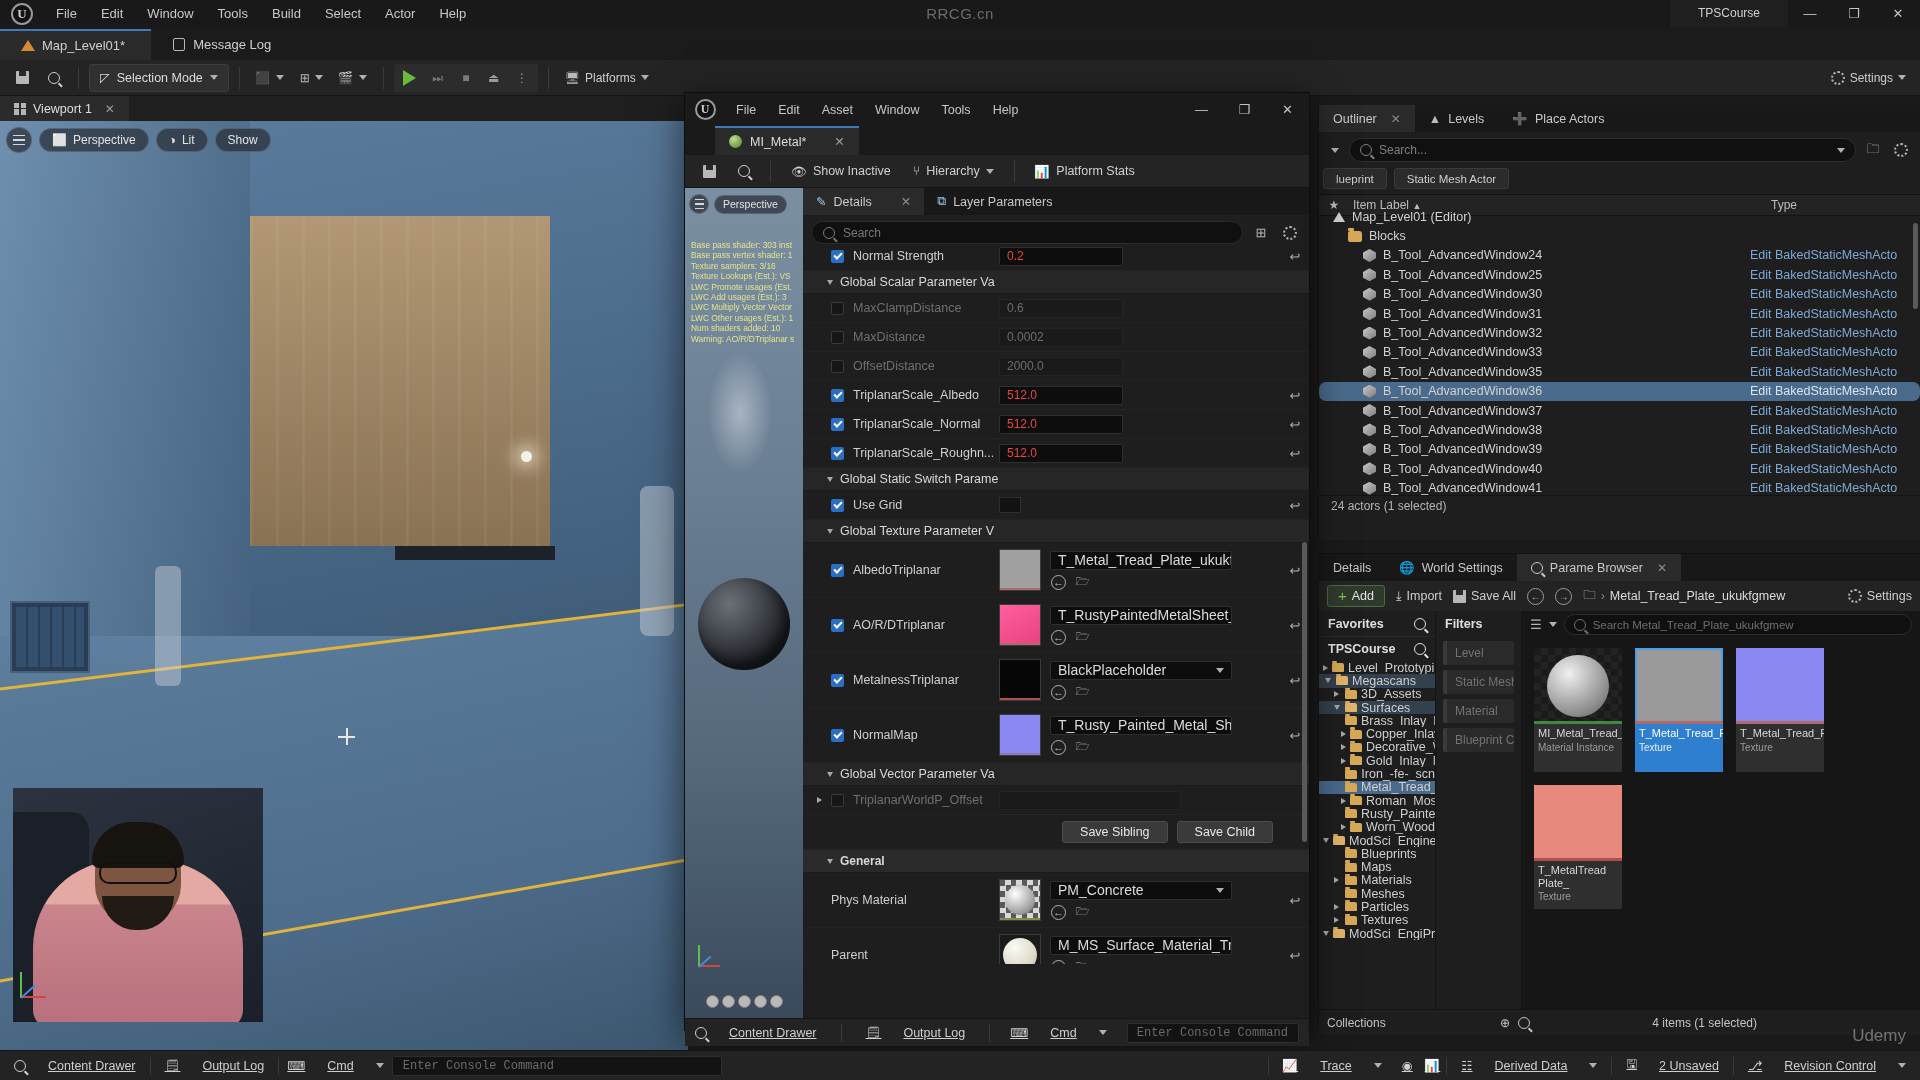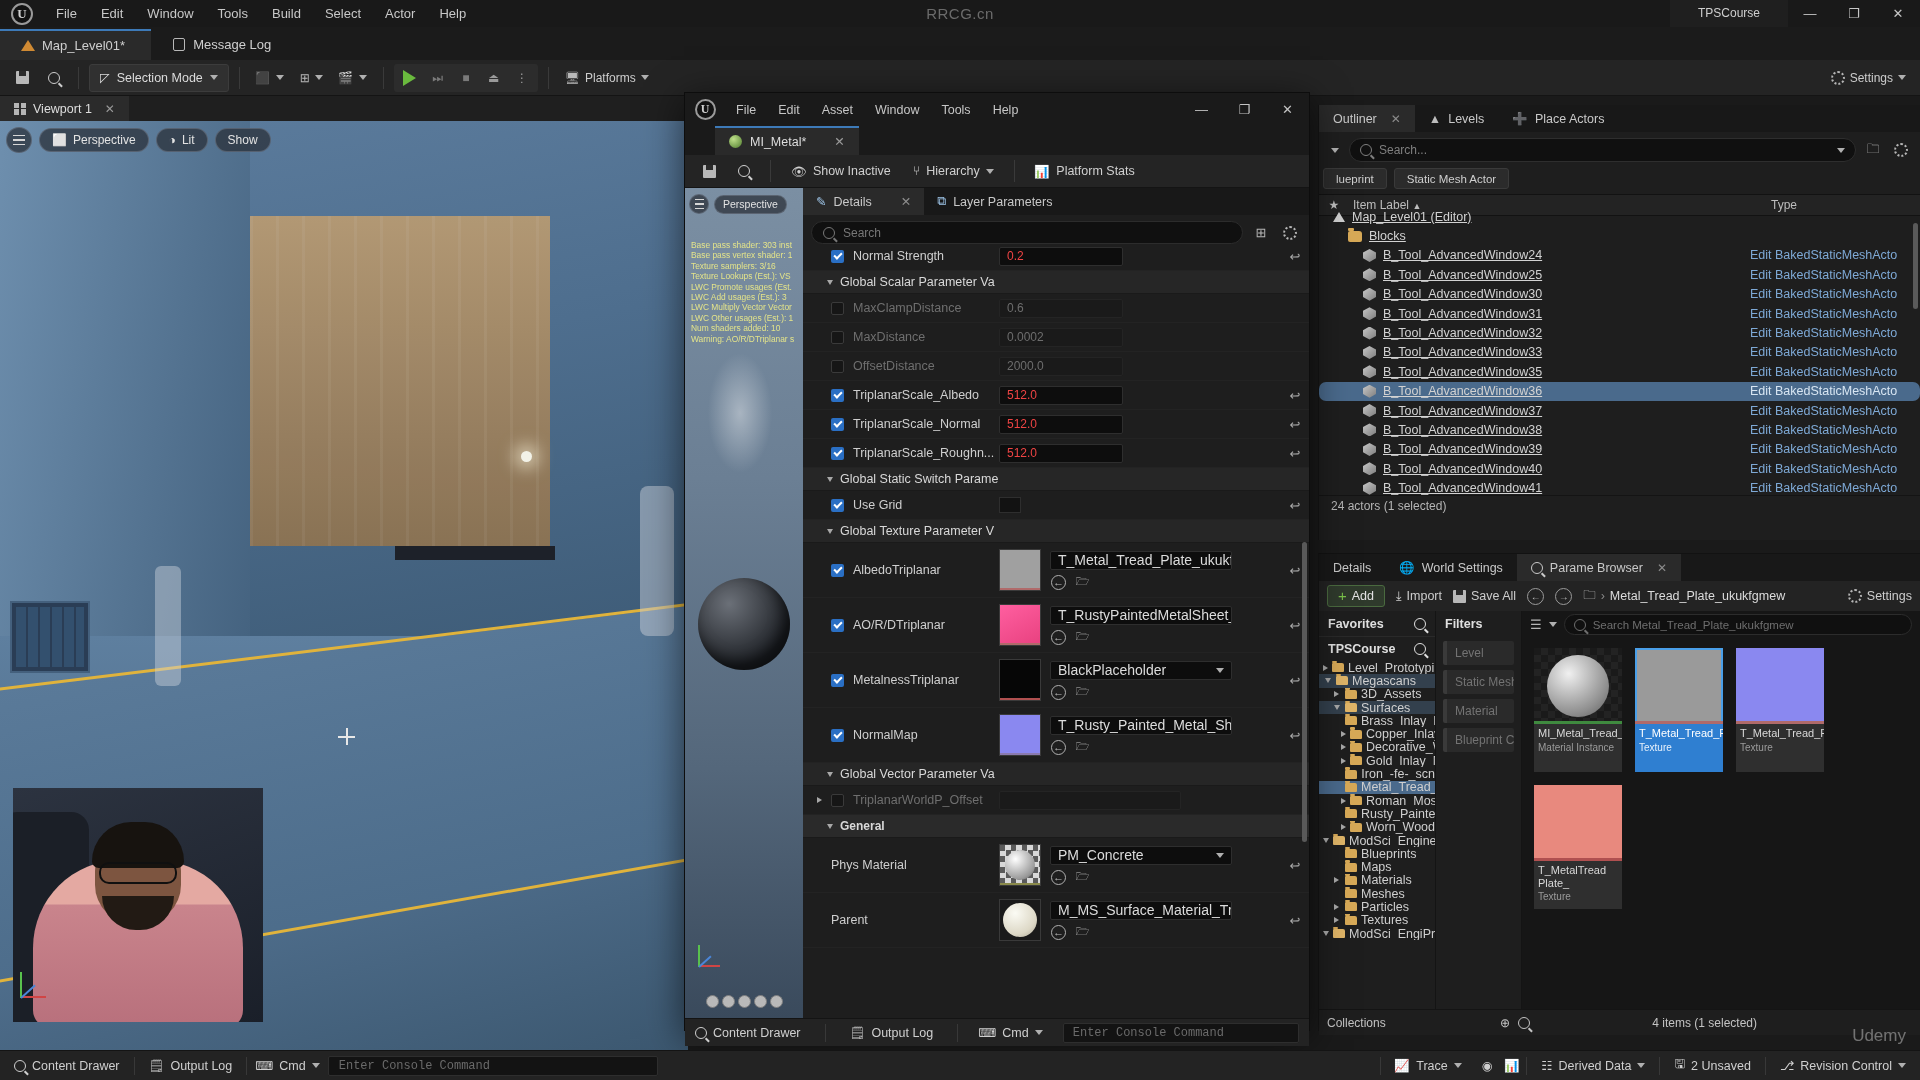--- a/index.html
+++ b/index.html
@@ -132,21 +132,21 @@
   .sq-btn { width:22px;height:22px;display:flex;align-items:center;justify-content:center;color:#b5b5b5;}
   .filter-chips { display:flex; gap:7px; padding: 0 8px 5px 4px;}
   .chip { height:21px; display:flex;align-items:center;padding:0 12px;background:#2b2b2b;border:1px solid #3a3a3a;border-radius:3px;font-size:11.5px;color:#cfcfcf;}
   .ol-header { display:flex; align-items:center; height:22px; background:#232323; border-top:1px solid #121212; border-bottom:1px solid #121212; font-size:12px; color:#bdbdbd;}
   .ol-header .c1 { width:30px; text-align:center;}
   .ol-header .c2 { flex:1; padding-left:4px;}
   .ol-header .c3 { width:155px; padding-left:6px;}
   .ol-list { height: 288px; overflow:hidden; position:relative;}
   .ol-row { display:flex; align-items:center; height:19.4px; font-size:12.5px; color:#d2d2d2; padding-left:14px;}
   .ol-row.sel { background:#4a6a8c;border-radius:7px; }
-  .ol-row .lbl { flex:1; display:flex; align-items:center; gap:7px;text-decoration:underline;}
+  .ol-row .lbl { flex:1; display:flex; align-items:center; gap:7px;}
   .ol-row .typ { width:170px; color:#7ea9d6; font-size:12.5px; white-space:nowrap; overflow:hidden;}
   .ol-row.sel .typ { color:#d8e6f3;}
   .mesh-ic { width:13px;height:13px; background:linear-gradient(135deg,#c8c8c8,#7d7d7d); clip-path:polygon(50% 0,100% 28%,100% 72%,50% 100%,0 72%,0 28%);}
   .folder-ic { width:14px;height:11px; background:#d7a957; border-radius:2px 3px 2px 2px; position:relative;}
   .folder-ic:before{content:"";position:absolute;left:0;top:-3px;width:6px;height:3px;background:#d7a957;border-radius:1px;}
   .lvl-ic { width:0;height:0;border-left:6px solid transparent;border-right:6px solid transparent;border-bottom:10px solid #cfcfcf;}
   .ol-scroll { position:absolute; right:2px; top:16px; width:5px; height:86px; background:#5a5a5a; border-radius:3px;}
   .ol-status { height:21px; display:flex;align-items:center; padding-left:12px; font-size:12px; color:#b5b5b5; background:#1e1e1e; border-top:1px solid #141414;}
 
   
@@ -259,21 +259,21 @@
   .sbtn { height:22px; padding:0 17px; background:#3a3a3a; border:1px solid #4c4c4c; border-radius:3px; font-size:12.5px; color:#e6e6e6; display:flex;align-items:center;}
   .dt-scroll { position:absolute; right:2px; top:300px; width:5px; height:300px; background:#595959; border-radius:3px;}
   .mw-status { height:28px; background:#232323; border-top:1px solid #141414; display:flex; align-items:center; gap:14px; padding:0 10px; font-size:12.5px; color:#cfcfcf;}
   .console-in { flex:1; max-width:318px; height:20px; background:#131313; border:1px solid #2e2e2e; border-radius:2px; display:flex;align-items:center;padding-left:9px; font-size:12px; color:#6a6a6a; font-family:"Liberation Mono",monospace;}
 
   
   .statusbar {
     position:absolute; left:0; bottom:0; width:1920px; height:30px;
     background:#232323; border-top:1px solid #141414; display:flex; align-items:center;
   }
-  .sb-item { display:flex; align-items:center; gap:6px; padding:0 14px; height:30px; font-size:12.5px; color:#cfcfcf;}
+  .sb-item { display:flex; align-items:center; gap:22px; padding:0 14px; height:30px; font-size:12.5px; color:#cfcfcf;text-decoration:underline;}
   .sb-sep { width:1px;height:18px;background:#383838;}
   .sb-console { width:330px; height:20px; background:#131313; border:1px solid #2e2e2e; border-radius:2px; display:flex;align-items:center;padding-left:10px;font-size:12px;color:#6a6a6a; font-family:"Liberation Mono",monospace;}
   .sb-right { margin-left:auto; display:flex; align-items:center;}
 
   
   .mag { width:12px;height:12px;border:1.6px solid currentColor;border-radius:50%; position:relative; flex:none;}
   .mag:after{content:"";position:absolute;right:-4px;bottom:-3px;width:5px;height:1.6px;background:currentColor;transform:rotate(45deg);}
   .gearic { width:14px;height:14px;border-radius:50%;border:2.4px dotted #b6b6b6; flex:none;}
   .diskic { width:13px;height:13px;background:#b8b8b8;border-radius:1px; position:relative; flex:none;}
   .diskic:after{content:"";position:absolute;left:3px;top:0;width:7px;height:5px;background:#2a2a2a;}
@@ -1165,20 +1165,24 @@
               <span class="nm dim" style="padding-left:14px">
                 <span class="tri-r"></span>
                 <span class="cbx off"></span>
                 <span>TriplanarWorldP_Offset</span>
               </span>
               <span class="val">
                 <span class="numfield wide dim"></span>
               </span>
               <span class="resetarrow"></span>
             </div>
+            <div class="savebtns">
+              <span class="sbtn">Save Sibling</span>
+              <span class="sbtn">Save Child</span>
+            </div>
             <div class="sect gen">
               <span class="tri-d"></span>
               <span>General</span>
             </div>
             <div class="texrow">
               <span class="nm plain">
                 <span>Phys Material</span>
               </span>
               <span class="texthumb" style="background:repeating-conic-gradient(#d8d8d8 0% 25%,#5a5a5a 0% 50%) 0 0/11px 11px;">
                 <span style="position:absolute;left:50%;top:50%;transform:translate(-50%,-50%);width:30px;height:30px;border-radius:50%;background:radial-gradient(circle at 35% 30%,#fff,#9a9a9a 70%,#4a4a4a);"></span>

